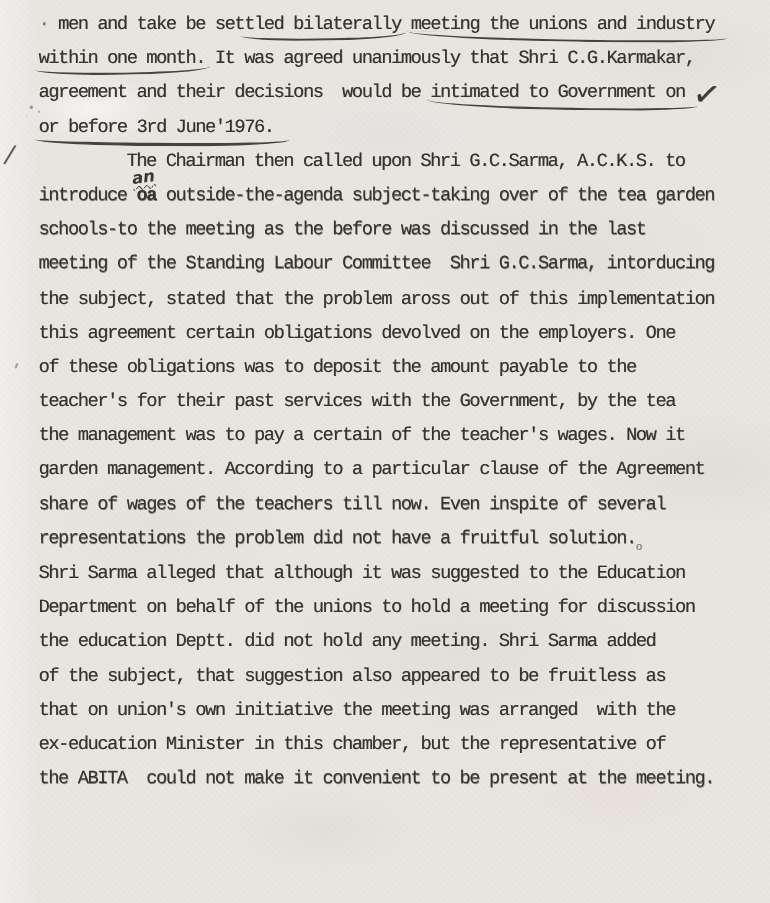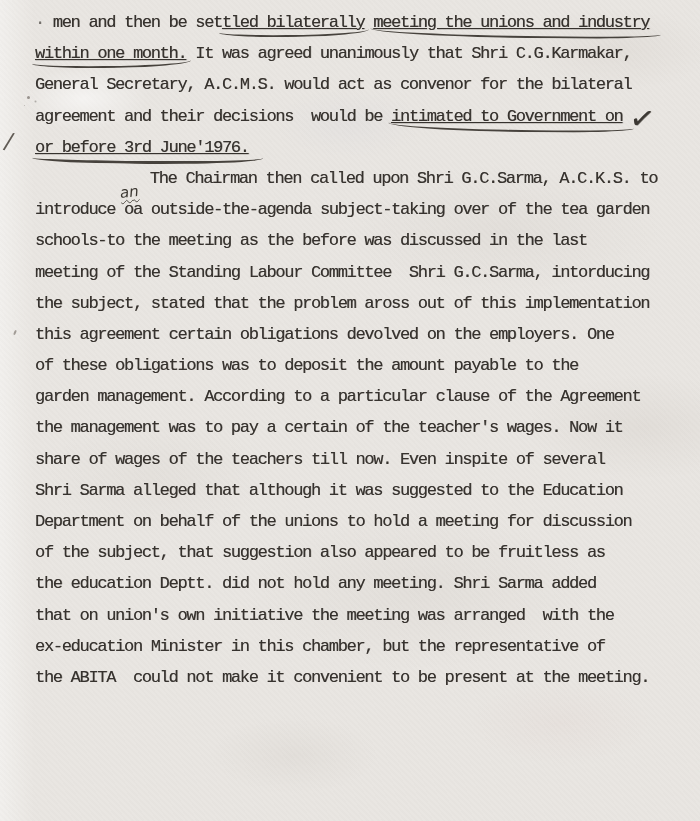--- a/index.html
+++ b/index.html
@@ -23,36 +23,36 @@
   }
 
   .text{
     position:absolute;left:35px;top:7px;right:8px;
     font-family:"Liberation Mono","DejaVu Sans Mono",monospace;
     font-size:17px;line-height:31.2px;letter-spacing:-1.3px;
     color:#36322e;
     text-shadow:0.35px 0.35px 0.45px rgba(52,47,42,.55);
   }
   .line{white-space:pre;height:31.2px;}
-  .line.indent{padding-left:80px;text-align:center;}
+  .line.indent{padding-left:80px;}
 
   
-  .ul{position:relative;text-decoration:underline;}
+  .ul{position:relative;}
   .ul::after{
     content:'';position:absolute;left:-3px;right:-5px;bottom:-5px;height:6px;
     border-bottom:2px solid rgba(48,43,38,.88);
     border-radius:0 0 55% 45% / 0 0 7px 5px;
     transform:rotate(-0.5deg);
   }
   .u2::after{right:-12px;bottom:-6px;transform:rotate(0.7deg);
     border-radius:0 0 40% 60% / 0 0 5px 8px;}
   .u3::after{border-bottom-width:3px;right:-14px;bottom:-7px;transform:rotate(0.6deg);}
 
   
-  .corr{position:relative;display:inline-block;letter-spacing:-1.3px;}
+  .corr{position:relative;display:inline-block;letter-spacing:-1.3px;font-weight:bold;}
   .hand{
     position:absolute;left:-4px;top:-17px;
     font-family:"DejaVu Sans",sans-serif;font-style:italic;font-size:15px;
     letter-spacing:0;color:#3a3630;
     transform:rotate(-7deg);
     text-decoration:underline wavy 1.4px rgba(55,50,44,.85);
     text-underline-offset:2px;text-shadow:none;
   }
 
   
@@ -76,36 +76,37 @@
     background:rgba(70,62,54,.45);transform:rotate(25deg);}
 </style>
 </head>
 <body>
 
 <div class="page">
   <span class="margin-tick">/</span>
   <span class="speck1"></span>
   <span class="speck2"></span>
   <div class="text">
-      <div class="line"><span class="faint">· </span><span>men and then be set</span><span class="ul u1">tled bilaterally</span><span> </span><span class="ul u2">meeting the unions and industry</span></div>
+      <div class="line"><span class="faint">· </span><span>men and take be set</span><span class="ul u1">tled bilaterally</span><span> </span><span class="ul u2">meeting the unions and industry</span></div>
       <div class="line"><span class="ul u1">within one month.</span><span> It was agreed unanimously that Shri C.G.Karmakar,</span></div>
-      <div class="line"><span>General Secretary, A.C.M.S. would act as convenor for the bilateral</span></div>
       <div class="line"><span>agreement and their decisions  would be </span><span class="ul u2">intimated to Government on</span><span> </span><span class="check">✓</span></div>
       <div class="line"><span class="ul u3">or before 3rd June'1976.</span></div>
       <div class="line indent"><span>The Chairman then called upon Shri G.C.Sarma, A.C.K.S. to</span></div>
       <div class="line"><span>introduce </span><span class="corr">oa<span class="hand">an</span></span><span> outside-the-agenda subject-taking over of the tea garden</span></div>
       <div class="line"><span>schools-to the meeting as the before was discussed in the last</span></div>
       <div class="line"><span>meeting of the Standing Labour Committee  Shri G.C.Sarma, intorducing</span></div>
       <div class="line"><span>the subject, stated that the problem aross out of this implementation</span></div>
       <div class="line"><span>this agreement certain obligations devolved on the employers. One</span></div>
       <div class="line"><span>of these obligations was to deposit the amount payable to the</span></div>
+      <div class="line"><span>teacher's for their past services with the Government, by the tea</span></div>
+      <div class="line"><span>the management was to pay a certain of the teacher's wages. Now it</span></div>
       <div class="line"><span>garden management. According to a particular clause of the Agreement</span></div>
-      <div class="line"><span>the management was to pay a certain of the teacher's wages. Now it</span></div>
       <div class="line"><span>share of wages of the teachers till now. Even inspite of several</span></div>
+      <div class="line"><span>representations the problem did not have a fruitful solution.</span><span class="submark">o</span></div>
       <div class="line"><span>Shri Sarma alleged that although it was suggested to the Education</span></div>
       <div class="line"><span>Department on behalf of the unions to hold a meeting for discussion</span></div>
+      <div class="line"><span>the education Deptt. did not hold any meeting. Shri Sarma added</span></div>
       <div class="line"><span>of the subject, that suggestion also appeared to be fruitless as</span></div>
-      <div class="line"><span>the education Deptt. did not hold any meeting. Shri Sarma added</span></div>
       <div class="line"><span>that on union's own initiative the meeting was arranged  with the</span></div>
       <div class="line"><span>ex-education Minister in this chamber, but the representative of</span></div>
       <div class="line"><span>the ABITA  could not make it convenient to be present at the meeting.</span></div>
     </div>
 </div>
 
 </body></html>

